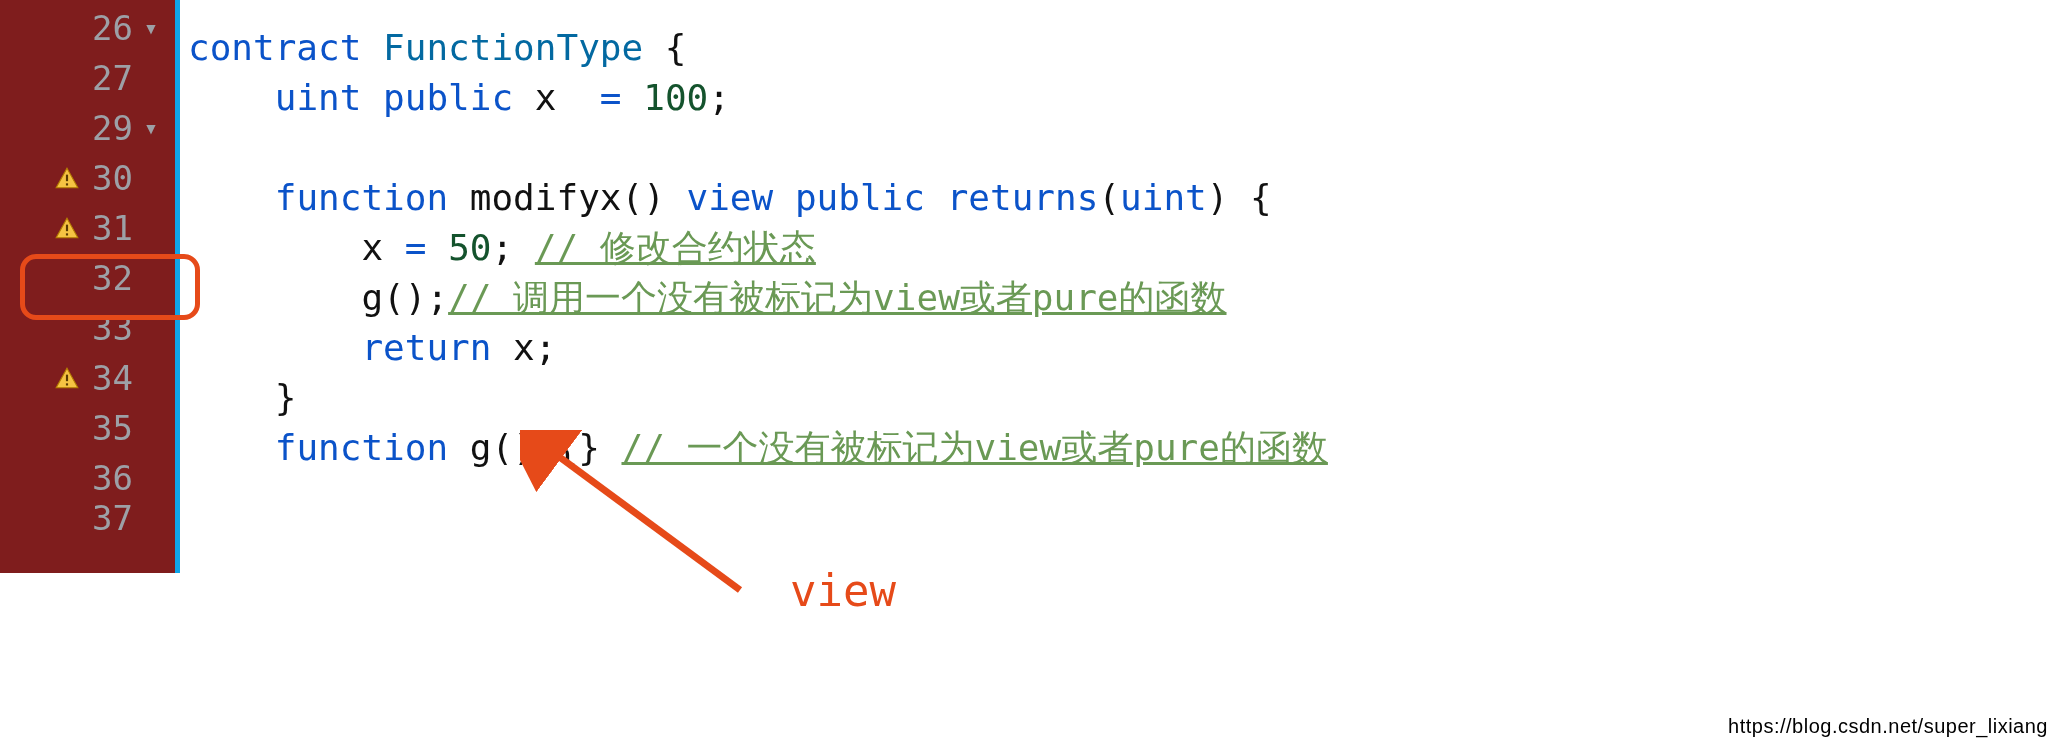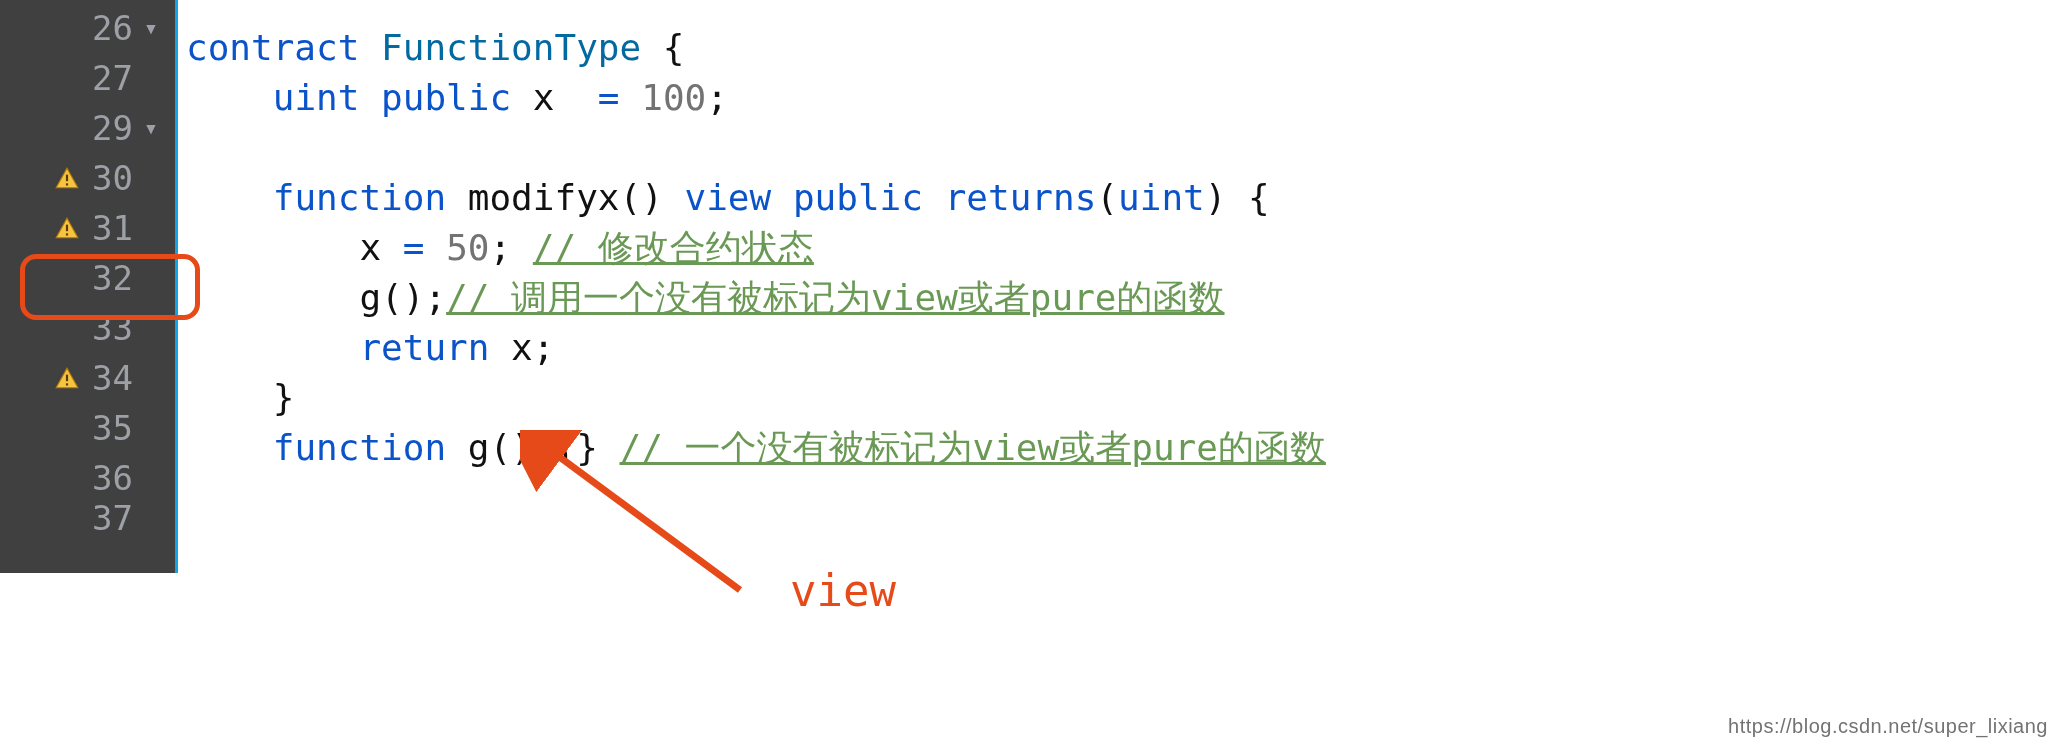--- a/index.html
+++ b/index.html
@@ -1,35 +1,35 @@
 <!DOCTYPE html>
 <html><head>
 <meta charset="utf-8">
 <style>
   html,body{margin:0;padding:0;background:#fff;font-family:Menlo,Consolas,monospace;font-size:36px;line-height:1.4;overflow:hidden;}
   .editor{display:flex;}
-  .gutter{width:175px;flex:0 0 175px;background:#404040;border-right:3px solid #0ea5e9;padding-top:4px;}
+  .gutter{width:175px;flex:0 0 175px;background:#7f1d1d;border-right:5px solid #0ea5e9;padding-top:4px;}
   .grow{display:flex;align-items:center;height:50px;justify-content:flex-end;padding-right:12px;box-sizing:border-box;position:relative;}
   .ln{color:#9da0a6;font-family:inherit;font-size:34px;min-width:40px;text-align:right;}
   .fold{color:#9da0a6;font-size:24px;width:24px;display:inline-block;text-align:center;margin-left:6px;}
   .fold.empty{visibility:hidden;}
   .warn{width:26px;height:26px;display:inline-block;margin-right:12px;}
   .warn svg{display:block;}
   .warn.empty{visibility:hidden;}
   .codecol{flex:1;padding-left:8px;padding-top:4px;margin-top:19px;}
   .line{height:50px;display:flex;align-items:center;white-space:pre;}
   .tok-kw{color:#0b53c9;}
   .tok-id{color:#0369a1;}
-  .tok-num{color:#737373;}
+  .tok-num{color:#14532d;}
   .tok-comment{color:#6a9955;text-decoration:underline;}
   .tok-plain{color:#111;}
   .highlight-box{position:absolute;border:5px solid #e64a19;border-radius:16px;pointer-events:none;}
   .annot{position:absolute;color:#e64a19;font-size:44px;font-family:inherit;}
   .arrow{position:absolute;pointer-events:none;}
-  .watermark{position:absolute;right:20px;bottom:8px;color:#737373;font-size:20px;font-family:Arial,sans-serif;letter-spacing:.5px;}
+  .watermark{position:absolute;right:20px;bottom:8px;color:#000000;font-size:20px;font-family:Arial,sans-serif;letter-spacing:.5px;}
 </style>
 </head>
 <body>
 
 <div class="editor">
   <div class="gutter">
     <div class="grow">
       <span class="warn empty"></span>
       <span class="ln">26</span>
       <span class="fold">▾</span>

